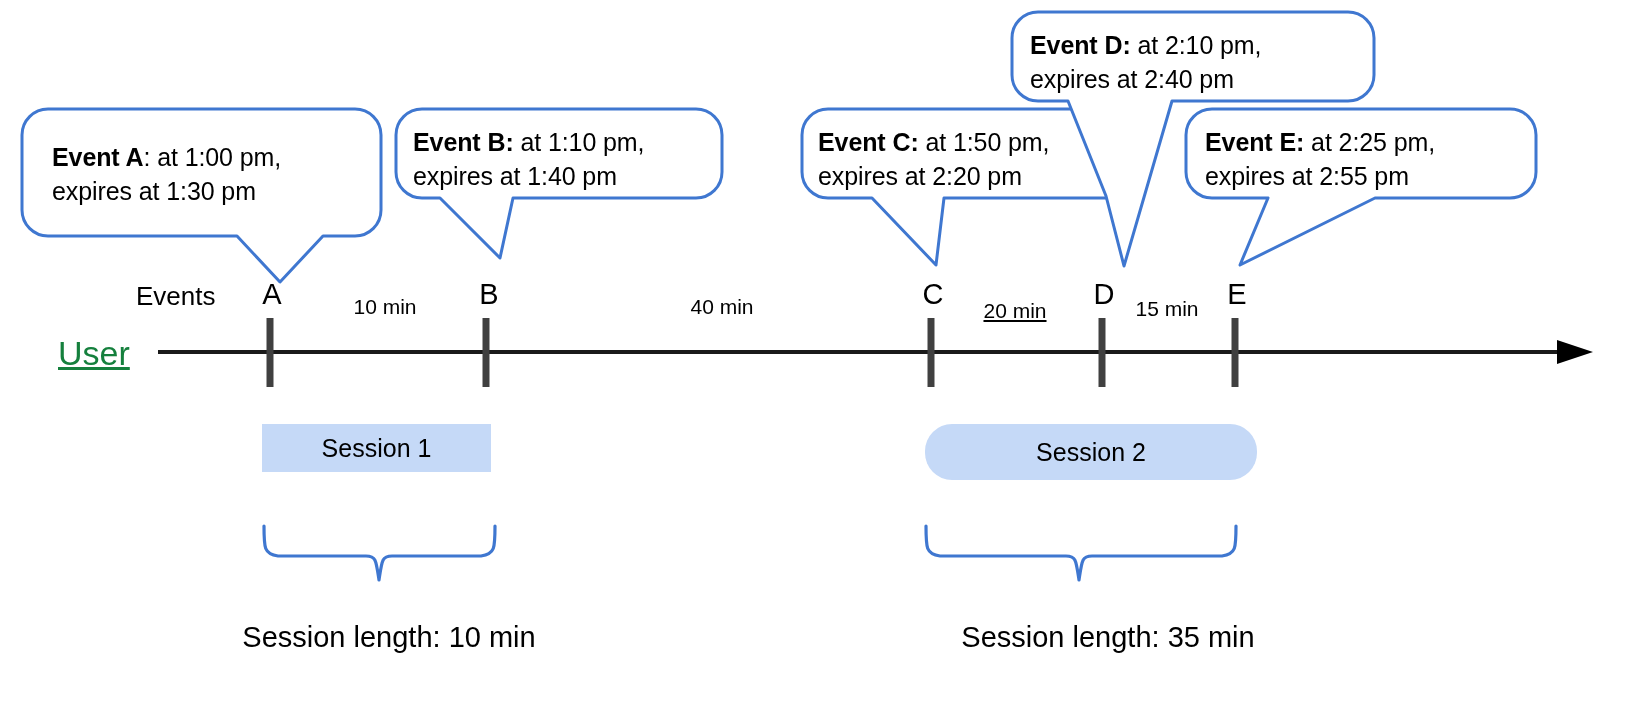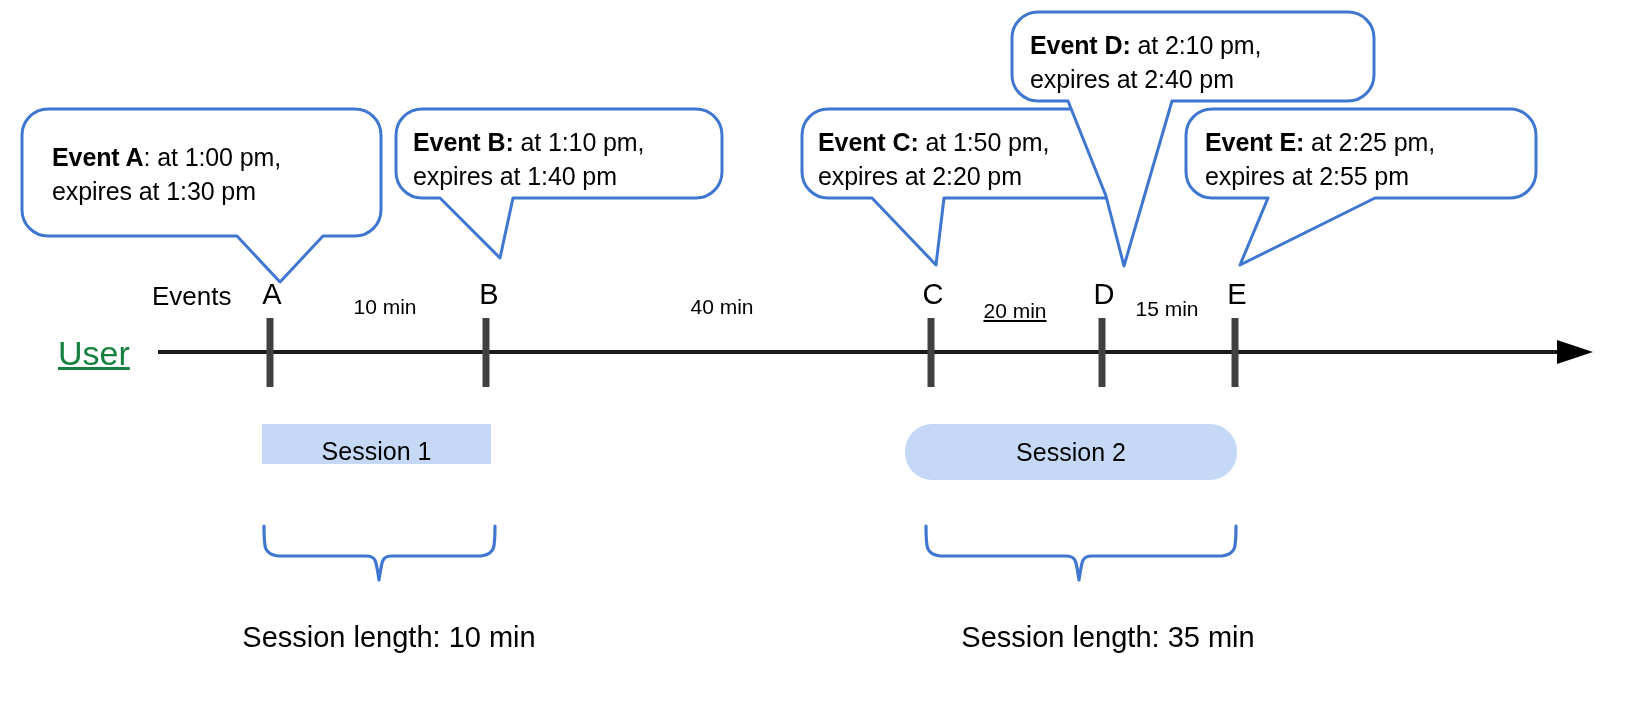--- a/index.html
+++ b/index.html
@@ -213,36 +213,36 @@
   <div class="callout-text" style="left:413px; top:125px; width:310px;"><span class="ev">Event B:</span><span> </span><span>at 1:10 pm,</span><br><span>expires at 1:40 pm</span></div>
 
   <div class="callout-text" style="left:818px; top:125px; width:320px;"><span class="ev">Event C:</span><span> </span><span>at 1:50 pm,</span><br><span>expires at 2:20 pm</span></div>
 
   <div class="callout-text" style="left:1030px; top:28px; width:340px;"><span class="ev">Event D:</span><span> </span><span>at 2:10 pm,</span><br><span>expires at 2:40 pm</span></div>
 
   <div class="callout-text" style="left:1205px; top:125px; width:330px;"><span class="ev">Event E:</span><span> </span><span>at 2:25 pm,</span><br><span>expires at 2:55 pm</span></div>
 
   <div class="axis-label" style="left:58px; top:336px;">User</div>
 
-  <div class="events-label" style="left:136px; top:283px;margin-left:16px;">Events</div>
+  <div class="events-label" style="left:136px; top:283px;">Events</div>
 
   <div class="marker-label" style="left:272px; top:280px;">A</div>
   <div class="marker-label" style="left:489px; top:280px;">B</div>
   <div class="marker-label" style="left:933px; top:280px;">C</div>
   <div class="marker-label" style="left:1104px; top:280px;">D</div>
   <div class="marker-label" style="left:1237px; top:280px;">E</div>
 
   <div class="interval-label" style="left:385px; top:296px;">10 min</div>
   <div class="interval-label" style="left:722px; top:296px;">40 min</div>
   <div class="interval-label" style="left:1015px; top:300px;text-decoration:underline;">20 min</div>
   <div class="interval-label" style="left:1167px; top:298px;">15 min</div>
 
-  <div class="session-box" style="left:262px; top:424px; width:229px; height:40px;align-items:flex-end;">
+  <div class="session-box" style="left:262px; top:424px; width:229px; height:48px;">
     <span>Session 1</span>
   </div>
-  <div class="session-box" style="left:905px; top:424px; width:332px; height:56px;border-radius:27px;">
+  <div class="session-box" style="left:925px; top:424px; width:332px; height:56px;border-radius:27px;">
     <span>Session 2</span>
   </div>
 
   <div class="session-length-label" style="left:389px; top:625px;">Session length: 10 min</div>
   <div class="session-length-label" style="left:1108px; top:625px;">Session length: 35 min</div>
 
 </div>
 
 </body></html>

